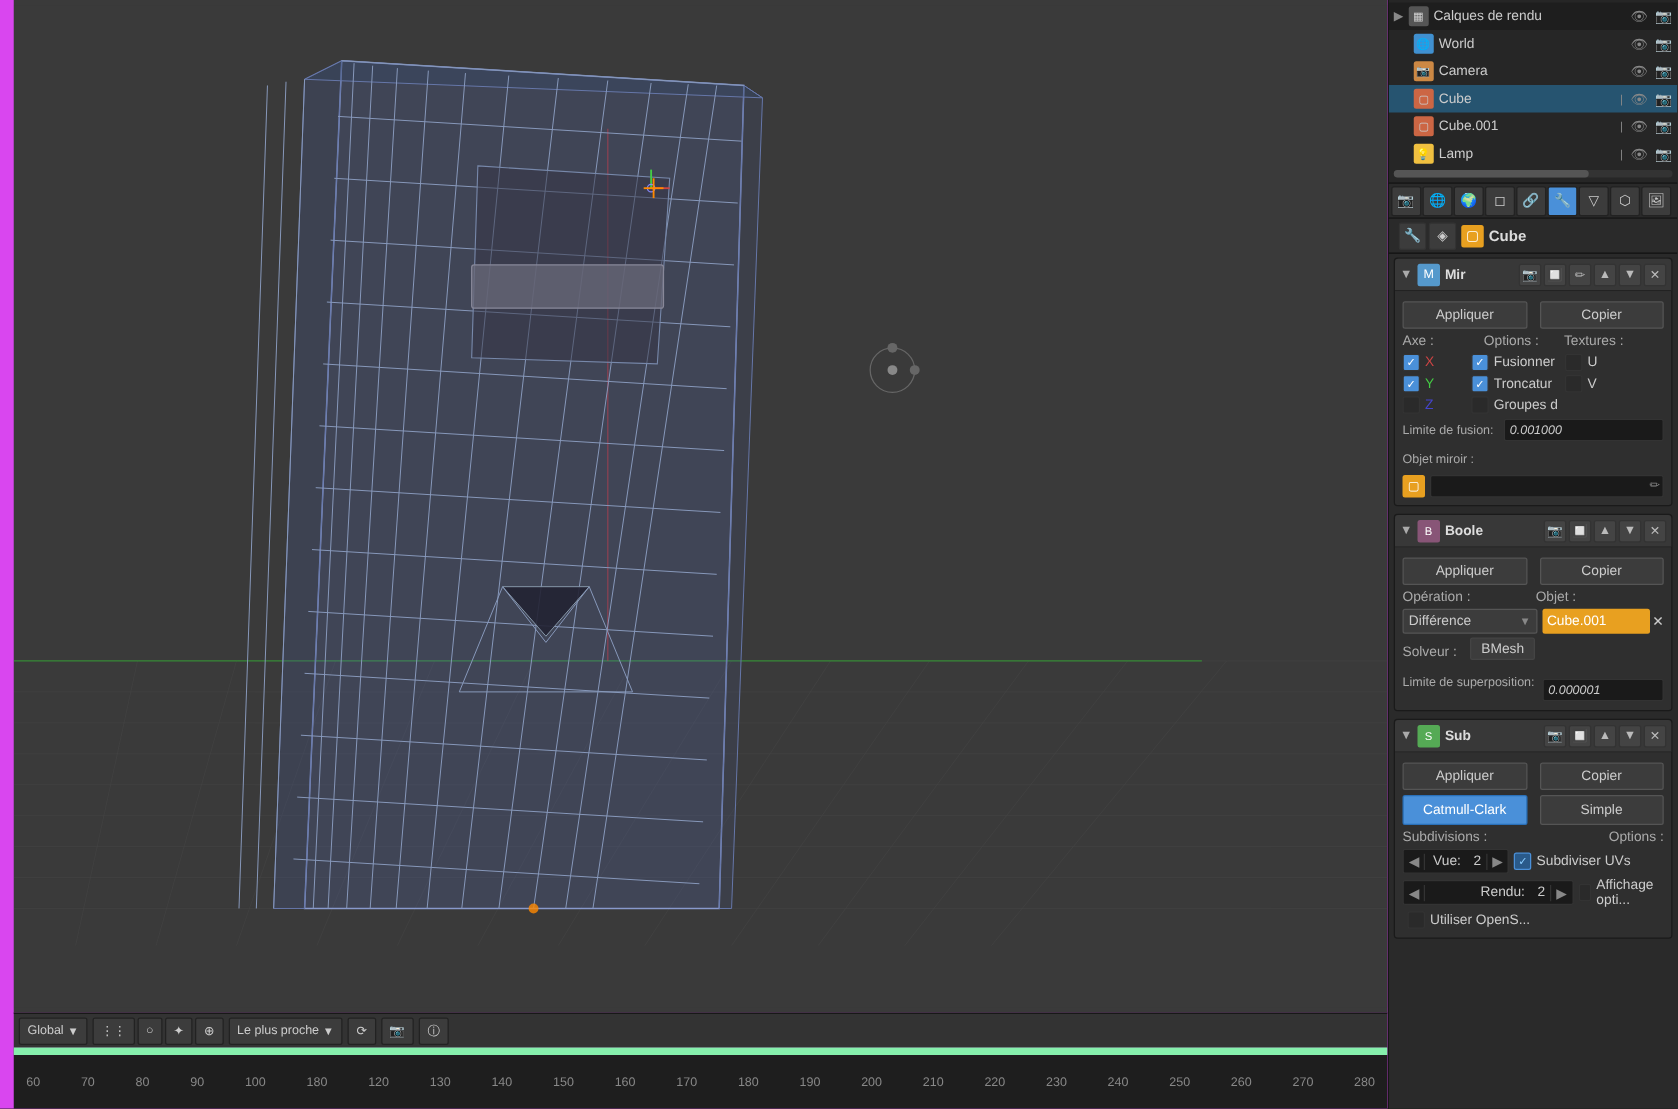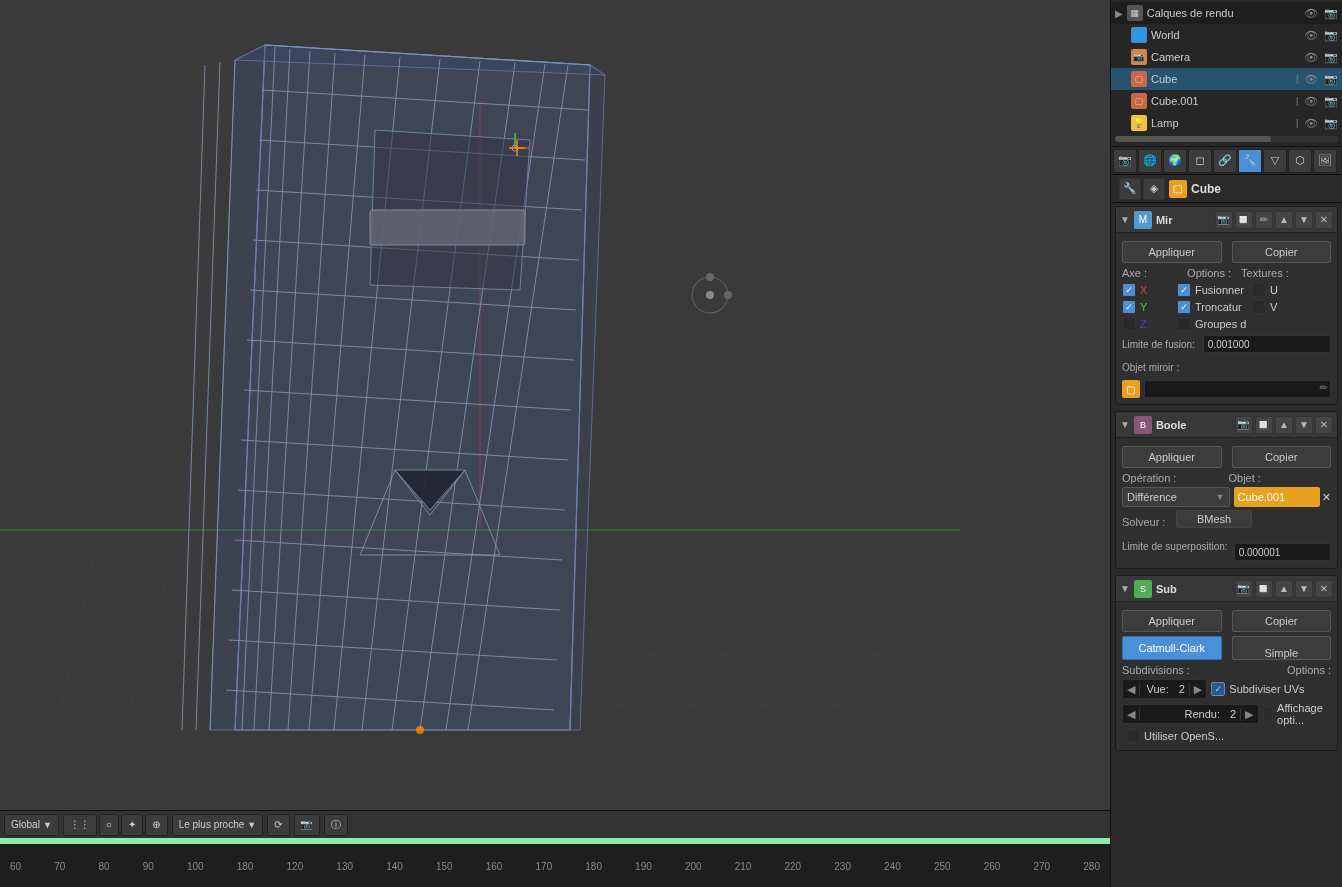--- a/index.html
+++ b/index.html
@@ -1,20 +1,20 @@
 <!DOCTYPE html>
 <html><head>
   <meta charset="utf-8">
   <style>
     * { margin: 0; padding: 0; box-sizing: border-box; }
     body { width: 1342px; height: 887px; background: #1a1a1a; font-family: 'Arial', sans-serif; font-size: 11px; color: #ccc; overflow: hidden; }
 
     
     .main-container { display: flex; width: 1342px; height: 887px; }
-    .viewport-area { flex: 1; background: #fef9c3; position: relative; overflow: hidden; }
+    .viewport-area { flex: 1; background: #d946ef; position: relative; overflow: hidden; padding-left: 11px; }
     .right-panel { width: 232px; background: #2a2a2a; display: flex; flex-direction: column; overflow-y: auto; border-left: 1px solid #111; }
 
     
     .viewport-canvas { width: 100%; height: 810px; background: #3a3a3a; position: relative; overflow: hidden; }
 
     
     .bottom-bar { height: 28px; background: #333; border-top: 1px solid #111; display: flex; align-items: center; padding: 0 4px; gap: 4px; }
     .bottom-bar-item { height: 22px; background: #3c3c3c; border: 1px solid #222; border-radius: 2px; padding: 0 6px; display: flex; align-items: center; color: #ccc; font-size: 10px; cursor: pointer; }
 
     
@@ -59,40 +59,40 @@
     .checkbox-item { display: flex; align-items: center; gap: 4px; }
     .chk { width: 14px; height: 14px; background: #4a90d9; border: 1px solid #333; border-radius: 2px; display: flex; align-items: center; justify-content: center; font-size: 9px; color: white; cursor: pointer; }
     .chk.unchecked { background: #2a2a2a; }
     .chk-label { font-size: 11px; color: #ccc; }
 
     
     .dropdown { height: 20px; background: #3c3c3c; border: 1px solid #555; border-radius: 2px; padding: 0 4px; color: #ccc; font-size: 11px; display: flex; align-items: center; justify-content: space-between; cursor: pointer; flex: 1; }
     .dropdown-arrow { color: #888; font-size: 9px; }
 
     
-    .num-field { flex: 1; height: 18px; background: #1a1a1a; border: 1px solid #333; border-radius: 2px; padding: 0 4px; color: #ccc; font-size: 10px; display: flex; align-items: center; justify-content: space-between; cursor: ew-resize; }
+    .num-field { flex: 1; height: 18px; background: #1a1a1a; border: 1px solid #333; border-radius: 2px; padding: 0 4px; color: #ccc; font-size: 10px; display: flex; align-items: center; justify-content: space-between; cursor: ew-resize; font-style: italic; }
     .axis-x { color: #cc4444; }
     .axis-y { color: #44cc44; }
     .axis-z { color: #4444cc; }
 
     
     .viewport-svg { position: absolute; inset: 0; width: 100%; height: 100%; }
 
     
     .timeline-area { height: 50px; background: #1e1e1e; border-top: 6px solid #86efac; display: flex; align-items: center; }
     .timeline-numbers { display: flex; align-items: center; padding: 0 10px; gap: 0; width: 100%; justify-content: space-between; }
     .timeline-num { font-size: 10px; color: #888; }
     .panel-icon-btn { width: 22px; height: 22px; background: #3c3c3c; border: 1px solid #333; border-radius: 2px; display: flex; align-items: center; justify-content: center; color: #ccc; font-size: 11px; cursor: pointer; }
 
     .solveur-row { display: flex; align-items: flex-end; gap: 4px; margin: 3px 0; }
     .solveur-label { color: #aaa; font-size: 11px; min-width: 50px; }
-    .solveur-value { height: 18px; background: #3c3c3c; border: 1px solid #444; border-radius: 2px; padding: 0 20px; color: #ccc; font-size: 11px; display: flex; align-items: center; }
+    .solveur-value { height: 18px; background: #3c3c3c; border: 1px solid #444; border-radius: 2px; padding: 0 8px; color: #ccc; font-size: 11px; display: flex; align-items: center; }
 
     .catmull-clark-btn { flex: 1; height: 24px; background: #4a90d9; border: 1px solid #2a70b9; border-radius: 2px; color: white; font-size: 11px; cursor: pointer; display: flex; align-items: center; justify-content: center; }
-    .simple-btn { flex: 1; height: 24px; background: #3c3c3c; border: 1px solid #555; border-radius: 2px; color: #ccc; font-size: 11px; cursor: pointer; display: flex; align-items: flex-end; justify-content: center; }
+    .simple-btn { flex: 1; height: 24px; background: #3c3c3c; border: 1px solid #555; border-radius: 2px; color: #ccc; font-size: 11px; cursor: pointer; display: flex; align-items: center; justify-content: center; }
     .chk-blue { width: 14px; height: 14px; background: #2a5a8a; border: 1px solid #4a90d9; border-radius: 2px; display: flex; align-items: center; justify-content: center; font-size: 9px; color: #88ccff; }
 
     
     .vis-icon { font-size: 11px; color: #888; cursor: pointer; margin-left: 2px; }
 
     
     .right-panel::-webkit-scrollbar { width: 5px; }
     .right-panel::-webkit-scrollbar-track { background: #1a1a1a; }
     .right-panel::-webkit-scrollbar-thumb { background: #555; }
   </style>
@@ -360,21 +360,21 @@
             <span>Appliquer</span>
           </div>
           <div class="btn-default">
             <span>Copier</span>
           </div>
         </div>
 
         <div style="display:flex;gap:10px;margin:4px 0;">
           <span style="color:#aaa;font-size:11px;">Axe :</span>
           <span style="color:#aaa;font-size:11px;margin-left:30px;">Options :</span>
-          <span style="color:#aaa;font-size:11px;">Textures :</span>
+          <span style="color:#aaa;font-size:11px;margin-left:10px;">Textures :</span>
         </div>
 
         <div style="display:flex;gap:0;">
 
           <div style="display:flex;flex-direction:column;gap:3px;min-width:55px;">
             <div class="checkbox-item">
               <div class="chk">✓</div>
               <span class="chk-label axis-x">X</span>
             </div>
             <div class="checkbox-item">

